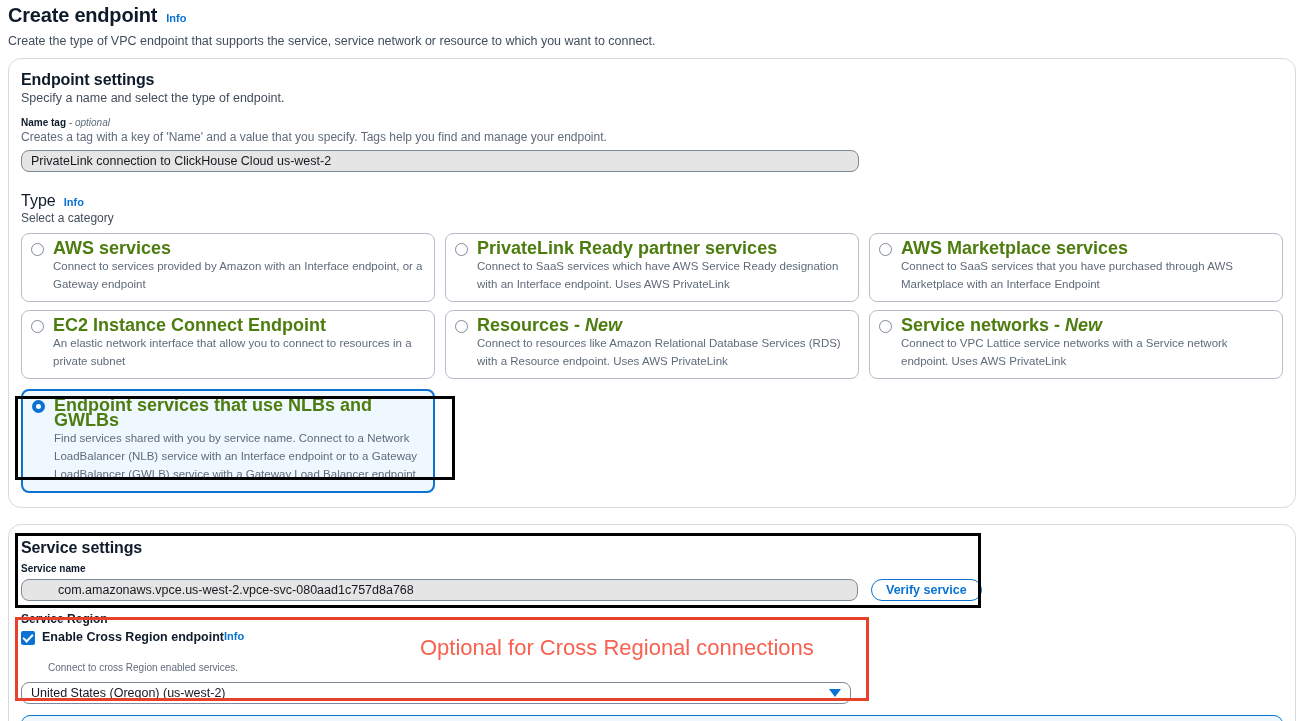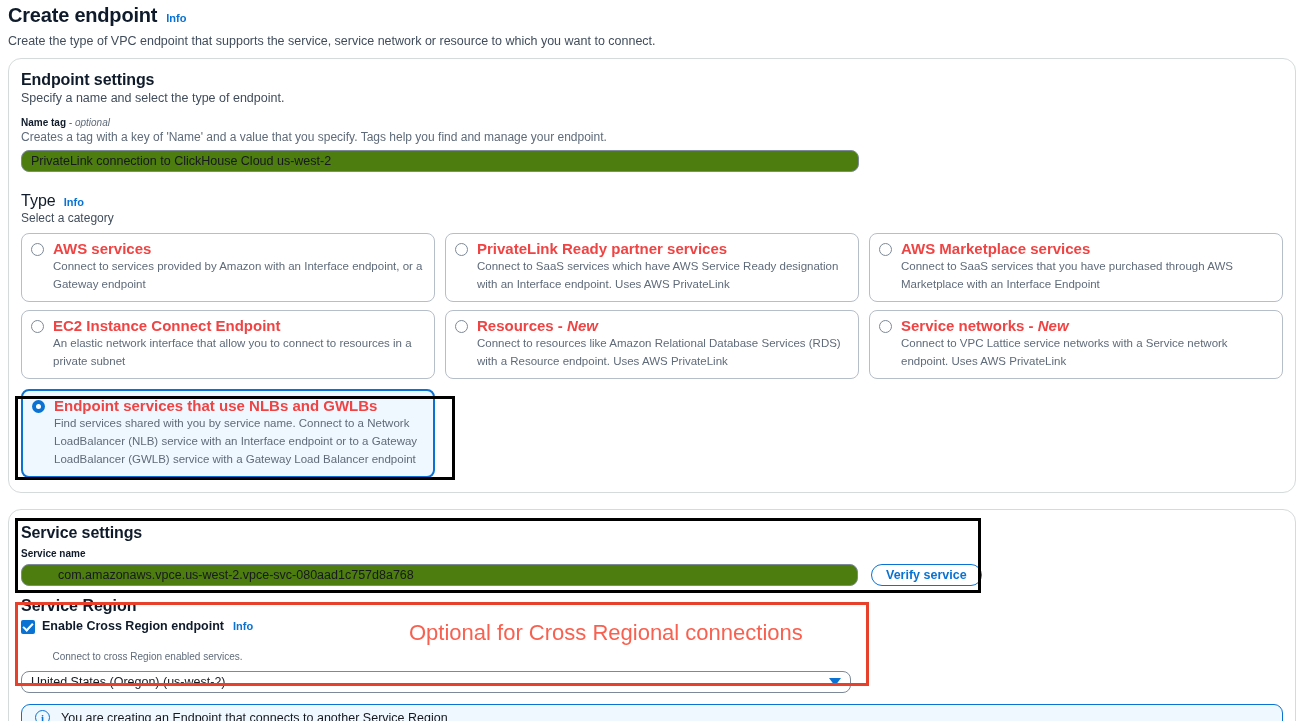--- a/index.html
+++ b/index.html
@@ -50,21 +50,21 @@
     font-weight: normal; font-style: italic; color: #5f6b7a;
   }
   .field-hint {
     font-size: 12px; color: #5f6b7a; margin-top: 2px; margin-bottom: 6px;
   }
 
   .text-input {
     height: 22px; line-height: 20px;
     border: 1px solid #7d8998;
     border-radius: 8px;
-    background: #4d7c0f;
+    background: #e5e5e5;
     font-size: 12.5px; color: #16191f;
     padding: 0 9px;
     display: flex; align-items: center;
   }
 
   
   .type-head { display: flex; align-items: baseline; gap: 8px; margin-top: 20px; }
   .type-title { font-size: 16px; font-weight: normal; color: #0f1b2a; }
   .type-sub { font-size: 12px; color: #414d5c; margin-top: 1px; margin-bottom: 8px; }
 
@@ -94,21 +94,21 @@
   .radio.on {
     border: none; background: #0972d3;
     position: relative;
   }
   .radio.on::after {
     content: ""; position: absolute;
     left: 4px; top: 4px; width: 5px; height: 5px;
     border-radius: 50%; background: #ffffff;
   }
   .opt-title {
-    font-size: 15px; font-weight: bold; color: #ef4444;
+    font-size: 18px; font-weight: bold; color: #4d7c0f;
     line-height: 15px;
   }
   .opt-title .new { font-style: italic; font-weight: bold; }
   .opt-desc {
     font-size: 11.5px; color: #5f6b7a; line-height: 18px; margin-top: 1px;
   }
 
   
   .anno-black-type {
     position: absolute;
@@ -126,21 +126,21 @@
     border-radius: 16px;
     color: #0972d3;
     font-size: 12.5px; font-weight: bold;
     padding: 3px 14px;
     background: #fff;
     cursor: pointer;
     white-space: nowrap;
   }
 
   .region-block { margin-top: 11px; position: relative; }
-  .region-label { font-size: 16px; font-weight: bold; color: #0f1b2a; }
+  .region-label { font-size: 12px; font-weight: bold; color: #0f1b2a; }
   .cb-row { display: flex; align-items: flex-start; gap: 7px; margin-top: 4px; }
   .checkbox {
     width: 14px; height: 14px; border-radius: 2px;
     background: #0972d3; flex: 0 0 14px; margin-top: 1px;
     position: relative;
   }
   .checkbox::after {
     content: ""; position: absolute;
     left: 4px; top: 1px; width: 4px; height: 8px;
     border: solid #ffffff; border-width: 0 2px 2px 0;
@@ -177,21 +177,21 @@
   }
   .anno-red {
     position: absolute;
     left: 6px; top: 92px;
     width: 854px; height: 84px;
     border: 3px solid #e8412b;
     pointer-events: none;
   }
   .anno-red-text {
     position: absolute;
-    left: 400px; top: 110px;
+    left: 411px; top: 110px;
     font-family: "Liberation Sans", sans-serif;
     font-size: 22px; color: #f8604f;
     white-space: nowrap;
     pointer-events: none;
   }
 
   
   .alert {
     margin-top: 11px;
     border-radius: 9px;
@@ -325,21 +325,21 @@
       <div class="text-input svc-input">com.amazonaws.vpce.us-west-2.vpce-svc-080aad1c757d8a768</div>
       <button class="btn-outline">Verify service</button>
     </div>
 
     <div class="region-block">
       <div class="region-label">Service Region</div>
 
       <div class="cb-row">
         <div class="checkbox"></div>
         <div>
-          <div style="display:flex; align-items:center; gap:9px;">
+          <div style="display:flex; align-items:flex-start; ">
             <span class="cb-title">Enable Cross Region endpoint</span>
             <a class="info-link">Info</a>
           </div>
           <div class="cb-desc">Connect to cross Region enabled services.</div>
         </div>
       </div>
 
       <div class="select-box">
         <span>United States (Oregon) (us-west-2)</span>
         <span class="caret"></span>

